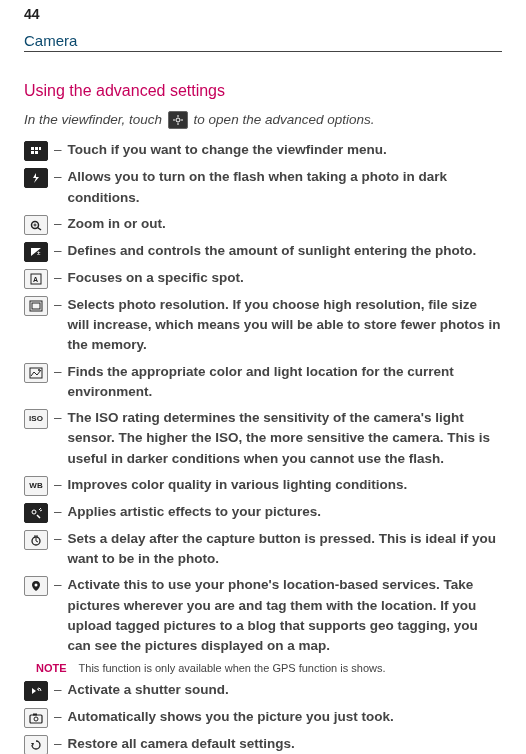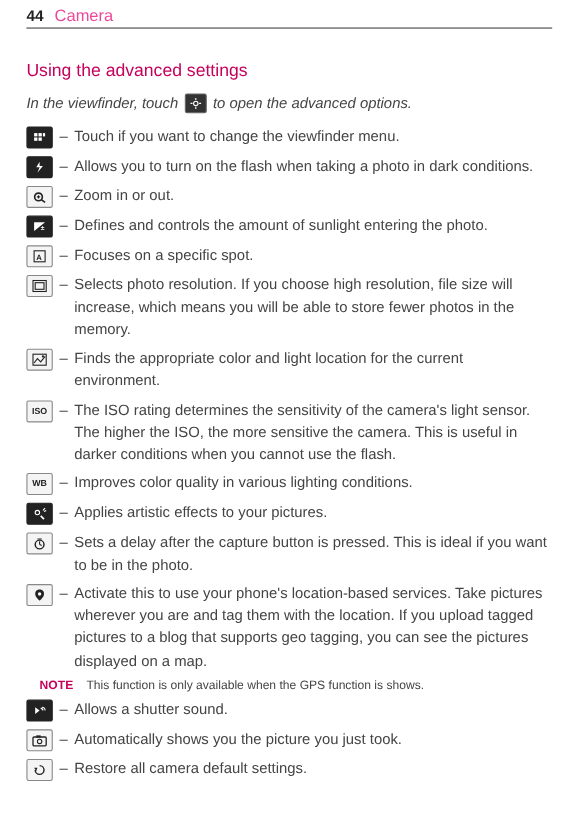--- a/index.html
+++ b/index.html
@@ -13,29 +13,30 @@
   .page {
     padding: 0 24px 20px 24px;
   }
   .header {
     display: flex;
     align-items: baseline;
     gap: 10px;
     border-bottom: 1px solid #444;
     padding: 6px 0 2px 0;
     margin-bottom: 30px;
+    flex-direction: column;
   }
   .page-number {
     font-size: 14px;
     font-weight: bold;
     color: #222;
   }
   .chapter {
     font-size: 15px;
-    color: #ec4899;
+    color: #0c4a6e;
   }
   .section-title {
     color: #c6005b;
     font-weight: normal;
     font-size: 16px;
     margin-bottom: 10px;
   }
   .intro {
     font-size: 13.5px;
     color: #444;
@@ -71,21 +72,21 @@
   .icon-inline {
     display:inline-flex;
     width:18px; height:16px;
     border:1px solid #666; border-radius:2px;
     background:#333; color:#fff;
     align-items:center; justify-content:center;
     font-size:9px; vertical-align:middle;
     margin:0 2px;
   }
   .dash { flex-shrink: 0; }
-  .desc { flex: 1; }
+  .desc { flex: 1; font-weight: bold; }
   .note-row {
     display:flex;
     gap:12px;
     font-size:11px;
     margin: 6px 0 6px 12px;
   }
   .note-label {
     color:#c6005b;
     font-weight:bold;
     flex-shrink:0;
@@ -255,21 +256,21 @@
   <div id="rows-after-container">
       <div class="row">
         <span class="icon dark">
           <svg width="14" height="12" viewBox="0 0 14 12">
             <rect width="14" height="12" fill="#222"></rect>
             <path d="M3 3 L3 9 L7 6 Z" fill="#fff"></path>
             <path d="M8 4 Q10 4 10 6 M9 3 Q12 3 12 6" fill="none" stroke="#fff" stroke-width="1"></path>
           </svg>
         </span>
         <span class="dash">–</span>
-        <span class="desc">Allows a shutter sound.</span>
+        <span class="desc">Activate a shutter sound.</span>
       </div>
       <div class="row">
         <span class="icon">
           <svg width="14" height="12" viewBox="0 0 14 12">
             <rect x="1" y="3" width="12" height="8" rx="1" fill="none" stroke="#222" stroke-width="1.2"></rect>
             <rect x="4" y="1.5" width="4" height="2" fill="#222"></rect>
             <circle cx="7" cy="7" r="2" fill="none" stroke="#222" stroke-width="1"></circle>
           </svg>
         </span>
         <span class="dash">–</span>

